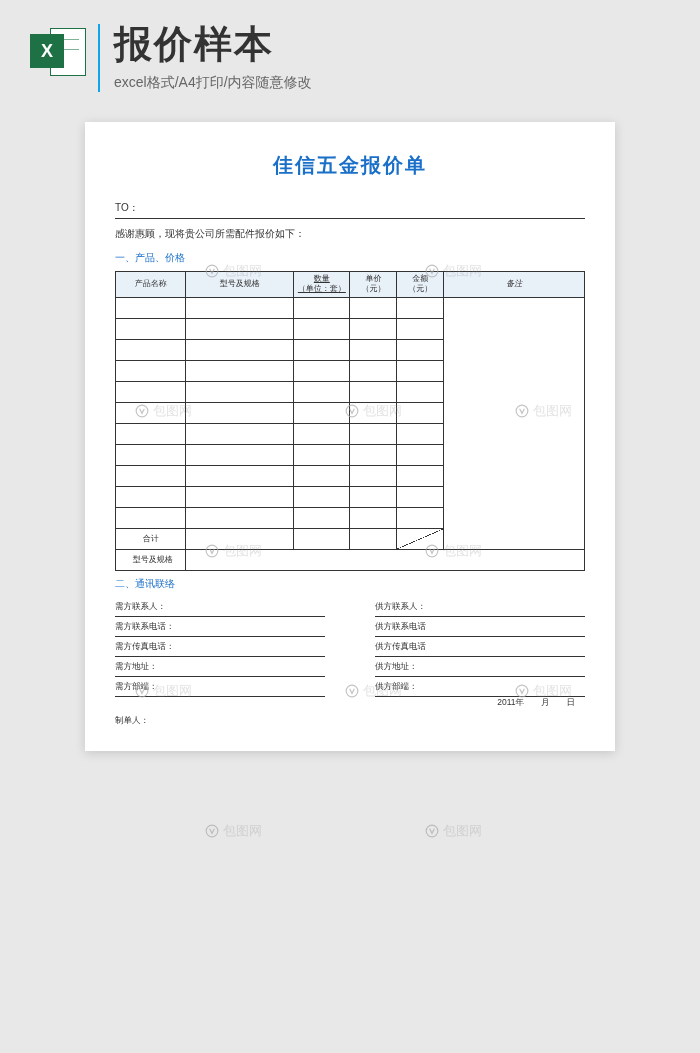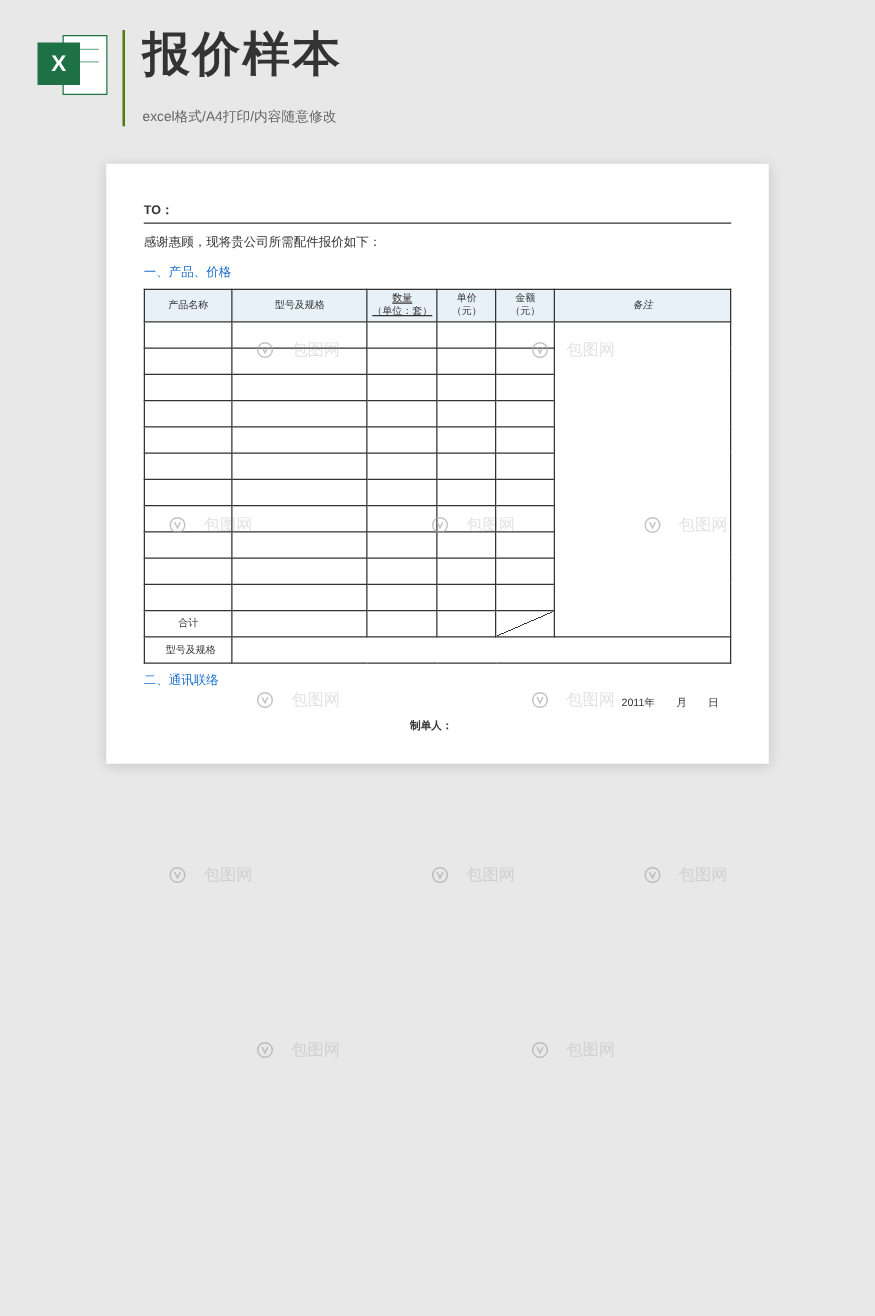--- a/index.html
+++ b/index.html
@@ -57,55 +57,55 @@
       display: flex;
       align-items: center;
       justify-content: center;
       color: #fff;
       font-weight: bold;
       font-size: 18px;
       font-family: Arial, sans-serif;
     }
     .header-text {
       flex: 1;
-      border-left: 2px solid #4d7c0f;
+      border-left: 2px solid #0ea5e9;
       padding-left: 14px;
     }
     .main-title {
       font-size: 38px;
       font-weight: 800;
       color: #333;
       letter-spacing: 2px;
       line-height: 1.1;
     }
     .subtitle {
-      font-size: 11px;
+      font-size: 14px;
       color: #666;
-      margin-top: 20px;
+      margin-top: 8px;
     }
     .page {
       background: #fff;
       width: 530px;
       margin: 10px auto 0;
       box-shadow: 0 2px 10px rgba(0,0,0,0.15);
       padding: 30px 30px 24px;
       position: relative;
       font-size: 9px;
       color: #333;
     }
     .doc-title {
       text-align: center;
       color: #1a6fc9;
       font-weight: bold;
       font-size: 20px;
       letter-spacing: 2px;
       margin-bottom: 22px;
     }
     .to-line {
-      font-weight: bold;
+      font-weight: normal;
       font-size: 10px;
       border-bottom: 1.5px solid #333;
       padding-bottom: 3px;
       margin-bottom: 8px;
     }
     .intro {
       font-size: 10px;
       margin-bottom: 10px;
     }
     .section-header {
@@ -170,34 +170,33 @@
       border-bottom: 1px solid #333;
       padding: 4px 0 3px;
       min-height: 18px;
     }
     .footer-date {
       text-align: right;
       font-size: 8.5px;
       padding-right: 10px;
     }
     .footer-maker {
-      text-align: center;
+      text-align: left;
       font-size: 8.5px;
       margin-top: 6px;
       padding-right: 10px;
-      font-weight: bold;
     }
     .watermark {
       position: absolute;
       color: rgba(140,140,140,0.25);
       font-size: 13px;
       pointer-events: none;
       display: flex;
       align-items: center;
-      gap: 14px;
+      gap: 4px;
     }
     .watermark svg {
       width: 14px;
       height: 14px;
       opacity: 0.7;
     }
   </style>
 </head>
 <body>
 
@@ -206,20 +205,21 @@
     <div class="book"></div>
     <div class="badge">X</div>
   </div>
   <div class="header-text">
     <div class="main-title">报价样本</div>
     <div class="subtitle">excel格式/A4打印/内容随意修改</div>
   </div>
 </div>
 
 <div class="page">
+  <div class="doc-title">佳信五金报价单</div>
   <div class="to-line">TO：</div>
   <div class="intro">感谢惠顾，现将贵公司所需配件报价如下：</div>
   <div class="section-header">一、产品、价格</div>
 
   <table class="products">
     <thead>
       <tr>
         <th class="col-name">产品名称</th>
         <th class="col-model">型号及规格</th>
         <th class="col-qty" style="white-space:pre-line;">数量
@@ -319,20 +319,36 @@
       </tr>
       <tr>
         <td class="total-text">型号及规格</td>
         <td colspan="5"></td>
       </tr>
     </tbody>
   </table>
 
   <div class="contact-section">
     <div class="section-header">二、通讯联络</div>
+    <div class="contact-grid">
+      <div class="contact-col">
+        <div class="contact-row">需方联系人：</div>
+        <div class="contact-row">需方联系电话：</div>
+        <div class="contact-row">需方传真电话：</div>
+        <div class="contact-row">需方地址：</div>
+        <div class="contact-row">需方部端：</div>
+      </div>
+      <div class="contact-col">
+        <div class="contact-row">供方联系人：</div>
+        <div class="contact-row">供方联系电话</div>
+        <div class="contact-row">供方传真电话</div>
+        <div class="contact-row">供方地址：</div>
+        <div class="contact-row">供方部端：</div>
+      </div>
+    </div>
   </div>
 
   <div class="footer-date">2011年　　月　　日</div>
   <div class="footer-maker">制单人：</div>
 
   <div class="watermark" style="top:140px;left:120px;">
       <svg viewBox="0 0 24 24">
         <circle cx="12" cy="12" r="10" fill="none" stroke="#aaa" stroke-width="2"></circle>
         <path d="M8 8 L12 16 L16 8" fill="none" stroke="#aaa" stroke-width="2"></path>
       </svg>

